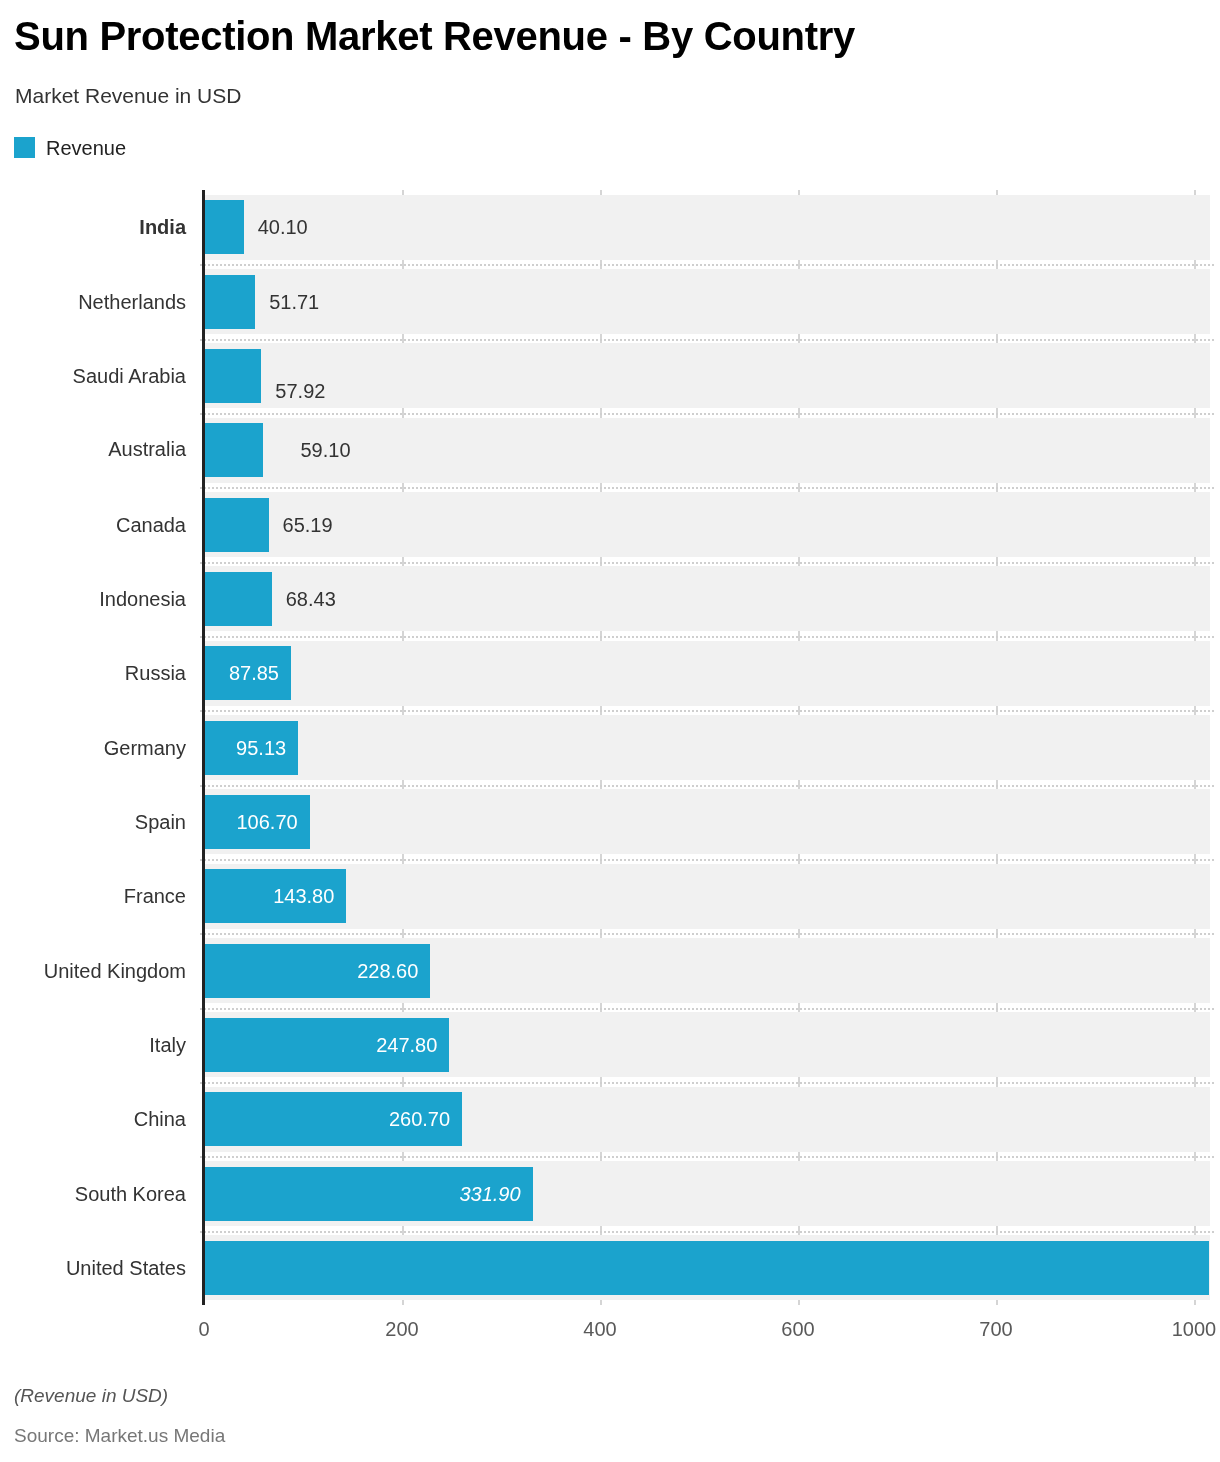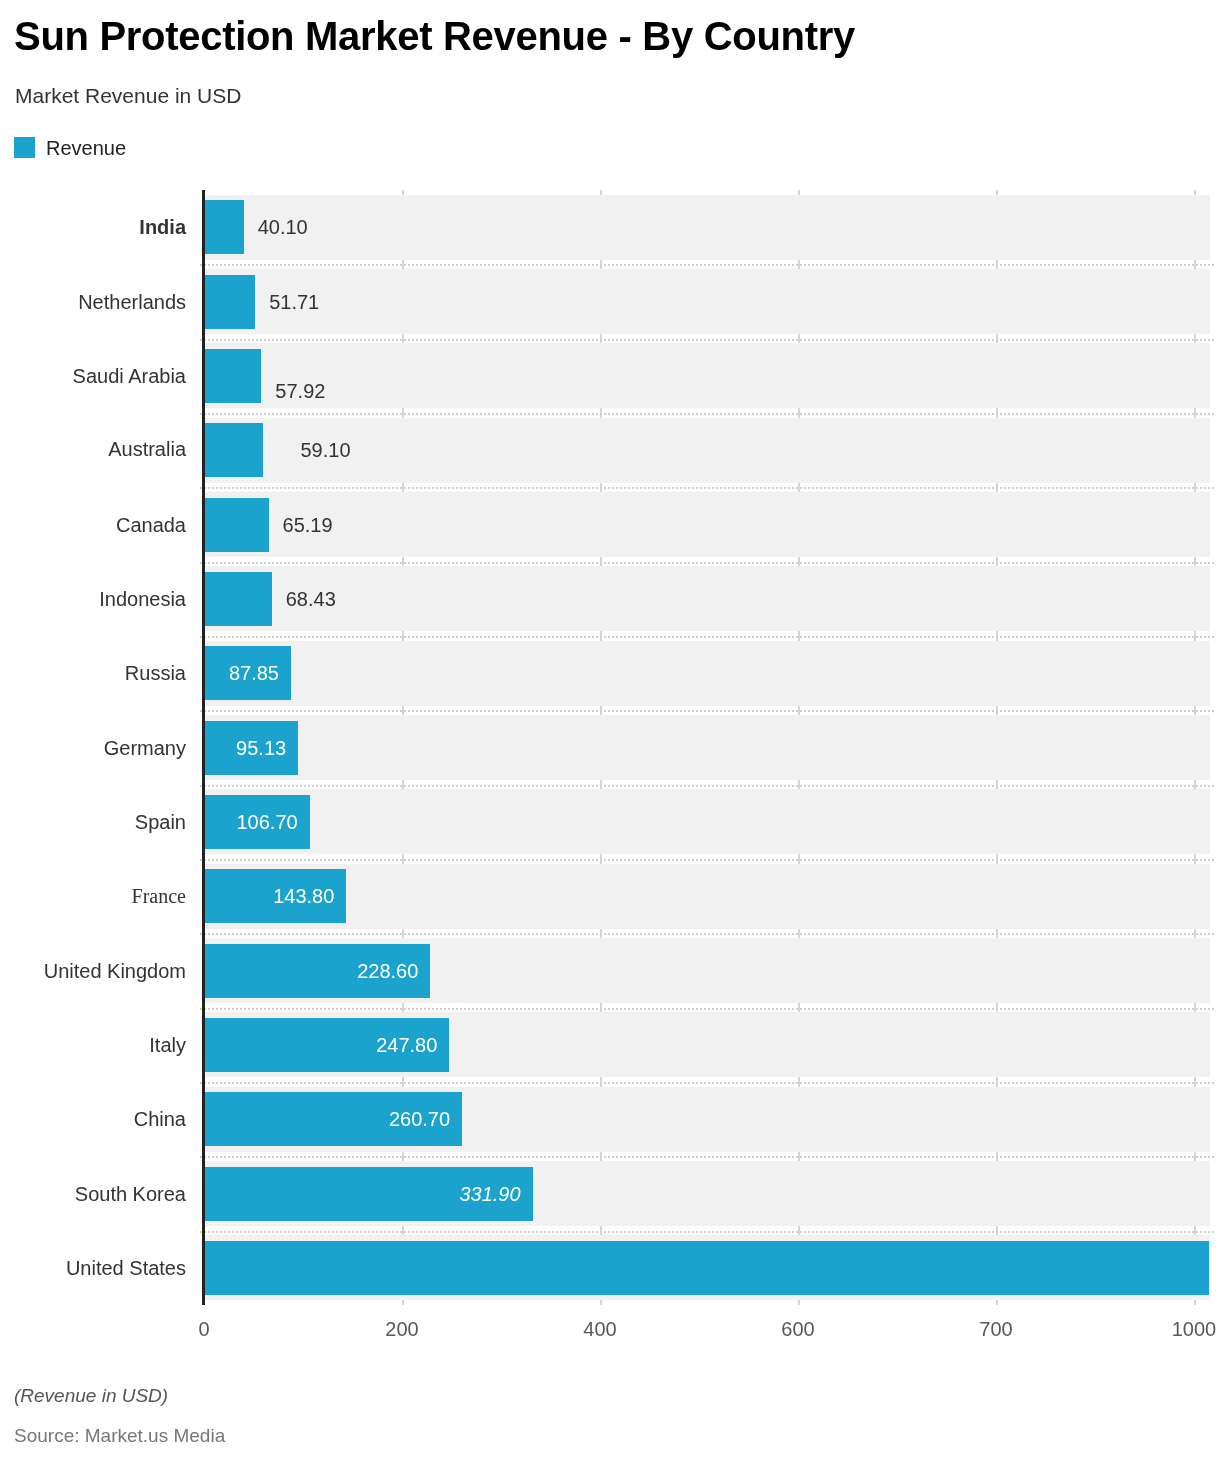--- a/index.html
+++ b/index.html
@@ -236,21 +236,21 @@
       <div class="cat-label" style="top: 547.5px;">Germany</div>
       <div class="row-band" style="top: 599.333px; height: 65px;"></div>
       <div class="hsep" style="top: 594.667px;"></div>
       <div class="bar" title="Spain: 106.70" style="top: 604.833px; height: 54px; width: 105.633px; background: rgb(27, 163, 205);"></div>
       <div class="bar-value inside" style="top: 621.833px; left: 0px; width: 93.633px; text-align: right;">106.70</div>
       <div class="cat-label" style="top: 621.833px;">Spain</div>
       <div class="row-band" style="top: 673.667px; height: 65px;"></div>
       <div class="hsep" style="top: 669px;"></div>
       <div class="bar" title="France: 143.80" style="top: 679.167px; height: 54px; width: 142.362px; background: rgb(27, 163, 205);"></div>
       <div class="bar-value inside" style="top: 696.167px; left: 0px; width: 130.362px; text-align: right;">143.80</div>
-      <div class="cat-label" style="top: 696.167px; font-family: Liberation Serif, serif;">France</div>
+      <div class="cat-label" style="top: 696.167px;">France</div>
       <div class="row-band" style="top: 748px; height: 65px;"></div>
       <div class="hsep" style="top: 743.333px;"></div>
       <div class="bar" title="United Kingdom: 228.60" style="top: 753.5px; height: 54px; width: 226.314px; background: rgb(27, 163, 205);"></div>
       <div class="bar-value inside" style="top: 770.5px; left: 0px; width: 214.314px; text-align: right;">228.60</div>
       <div class="cat-label" style="top: 770.5px;">United Kingdom</div>
       <div class="row-band" style="top: 822.333px; height: 65px;"></div>
       <div class="hsep" style="top: 817.667px;"></div>
       <div class="bar" title="Italy: 247.80" style="top: 827.833px; height: 54px; width: 245.322px; background: rgb(27, 163, 205);"></div>
       <div class="bar-value inside" style="top: 844.833px; left: 0px; width: 233.322px; text-align: right;">247.80</div>
       <div class="cat-label" style="top: 844.833px;">Italy</div>

